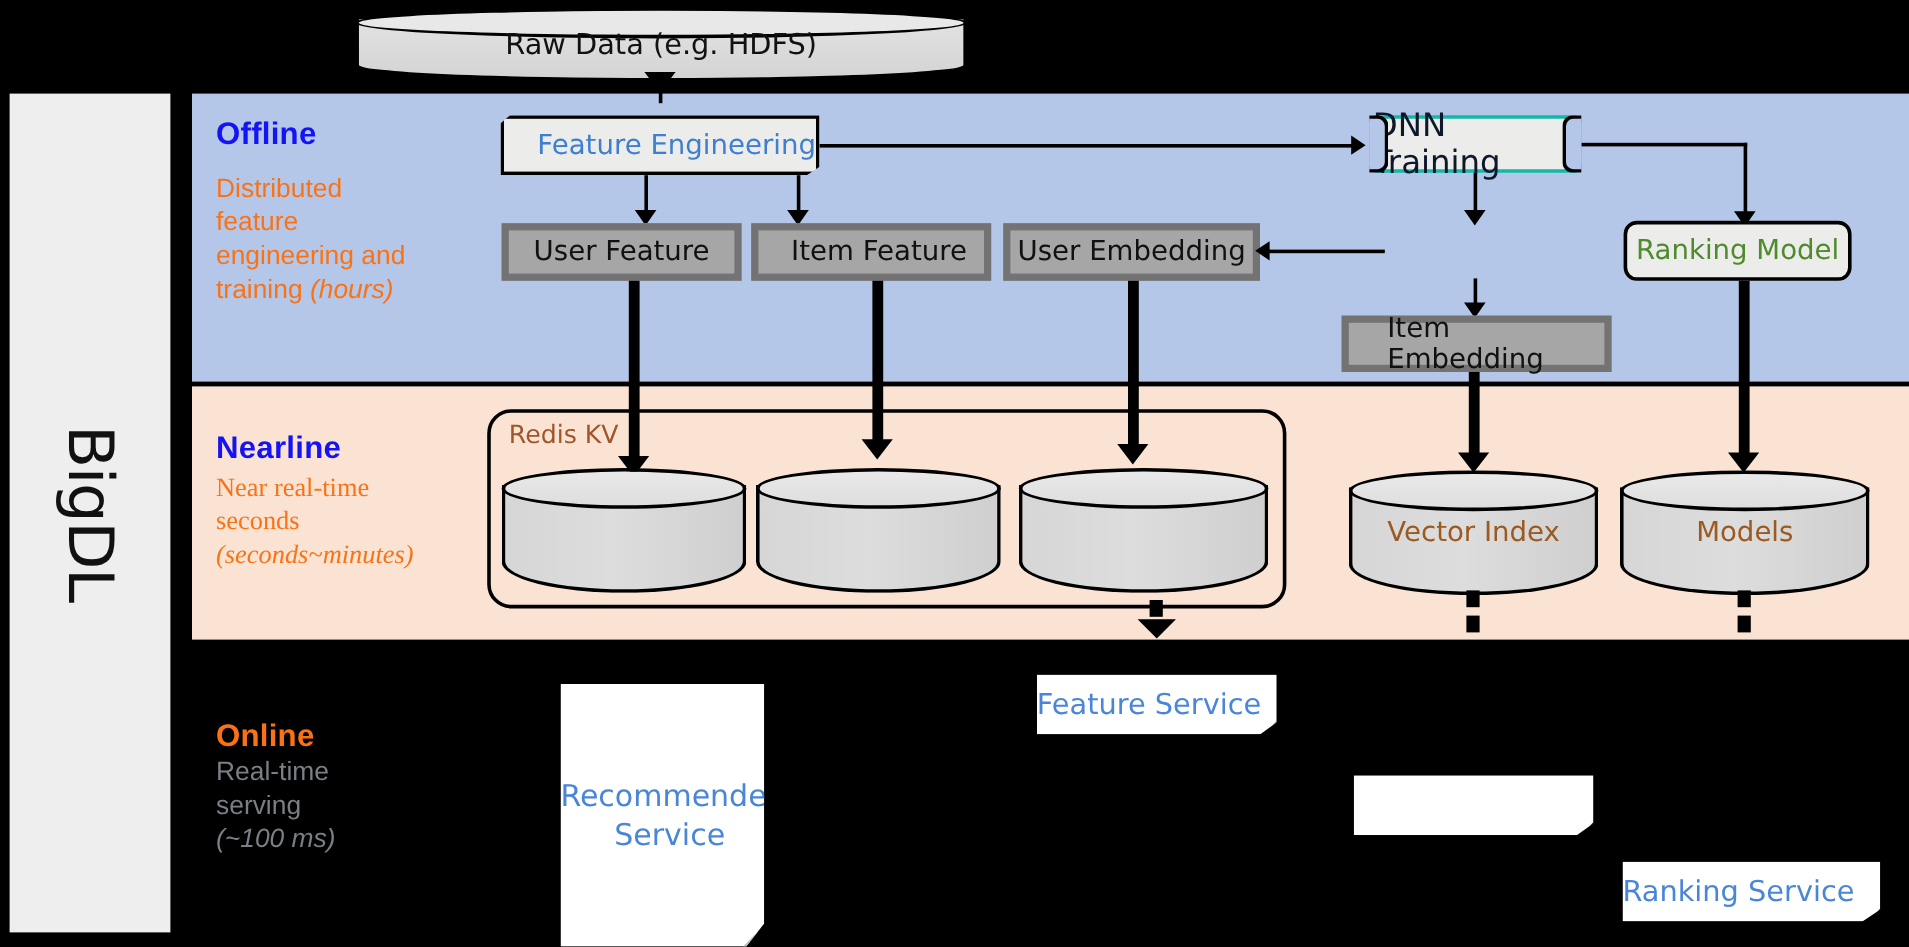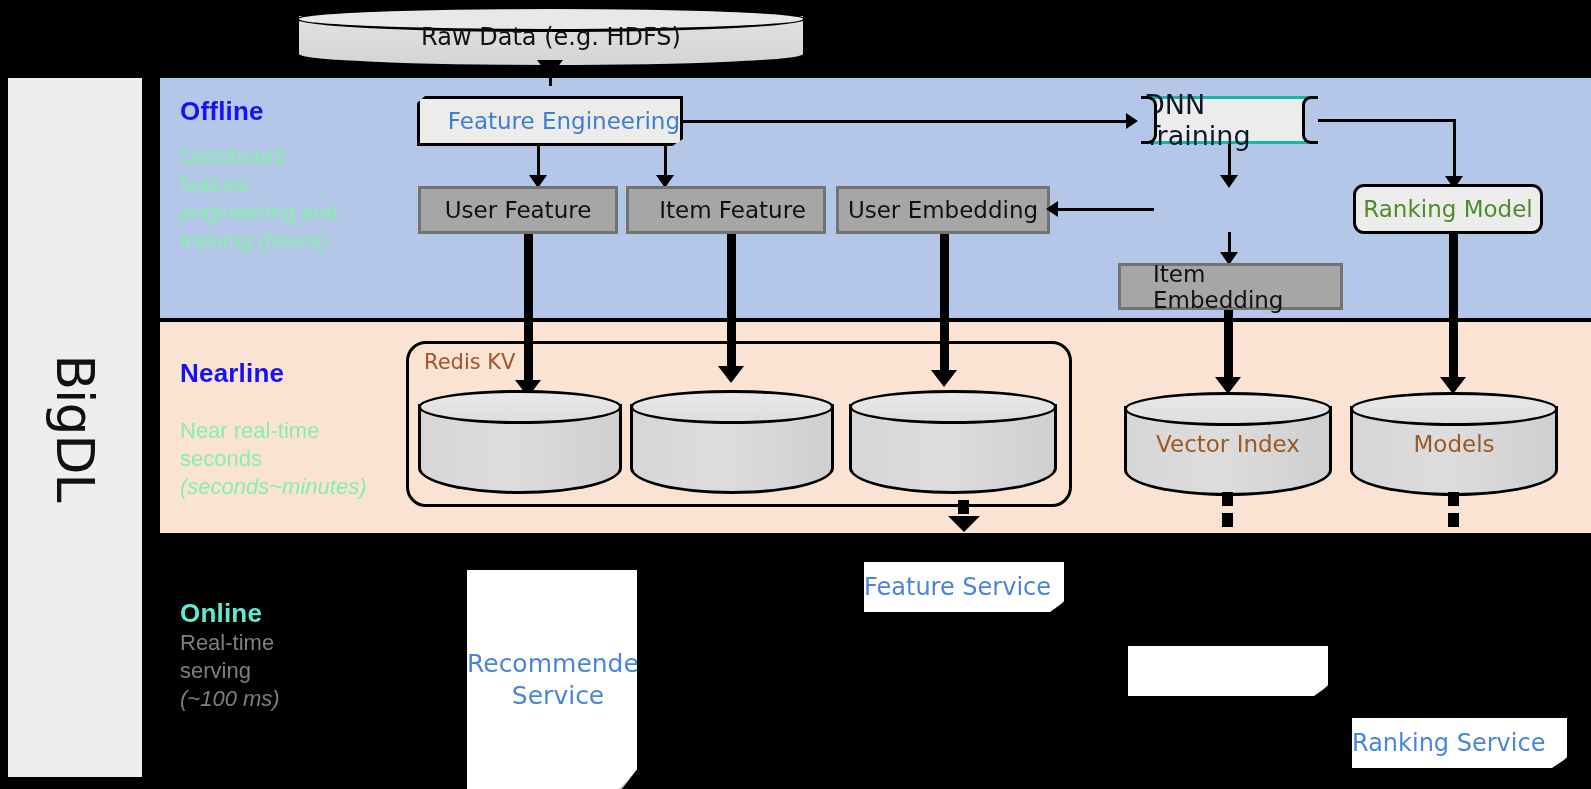--- a/index.html
+++ b/index.html
@@ -14,27 +14,27 @@
   #band-online{top:537px;height:252px;background:#000;}
 
   
   #bigdl-rail{left:8px;top:78px;width:134px;height:699px;background:#eeeeee;
       display:flex;align-items:center;justify-content:center;}
   #bigdl-label{transform:rotate(90deg);white-space:nowrap;font-size:52px;color:#111;
       font-family:"DejaVu Sans",sans-serif;letter-spacing:-1px;}
 
   
   .stage-title{font-size:26px;color:#1413f5;font-weight:700;letter-spacing:.2px;}
-  .stage-desc{font-size:22px;color:#86efac;line-height:1.28;}
+  .stage-desc{font-size:22px;color:#f97316;line-height:1.28;}
   .stage-desc i{font-style:italic;}
-  #online-title{color:#5eead4;}
+  #online-title{color:#f97316;}
   #online-desc{color:#7a7f86;}
 
   
-  .greybox{background:#a6a6a6;border:3px solid #737373;display:flex;align-items:center;
+  .greybox{background:#a6a6a6;border:6px solid #737373;display:flex;align-items:center;
       justify-content:center;font-size:23px;color:#111;font-family:"DejaVu Sans",sans-serif;}
   .litebox{background:#ececeb;border:3px solid #000;display:flex;align-items:center;
       justify-content:center;font-size:23px;font-family:"DejaVu Sans",sans-serif;}
   .green-t{color:#4f8a2d;}
   .rounded{border-radius:11px;}
 
   
   .notch-card{background:#ececeb;border:3px solid #000;font-size:23px;color:#3f7fd0;
       display:flex;align-items:center;justify-content:flex-end;
       font-family:"DejaVu Sans",sans-serif;
@@ -130,21 +130,21 @@
       <div>engineering and</div>
       <div>
         <span>training</span>
         <i>(hours)</i>
       </div>
     </div>
   </div>
 
   <div class="abs" style="left:180px;top:358px;">
     <div class="stage-title">Nearline</div>
-    <div class="stage-desc" style="margin-top:28px;">
+    <div class="stage-desc" style="margin-top:3px;font-family:Liberation Serif, serif;">
       <div>Near real-time</div>
       <div>seconds</div>
       <div><i>(seconds~minutes)</i></div>
     </div>
   </div>
 
   <div class="abs" style="left:180px;top:598px;">
     <div class="stage-title" id="online-title">Online</div>
     <div class="stage-desc" id="online-desc" style="">
       <div>Real-time</div>

